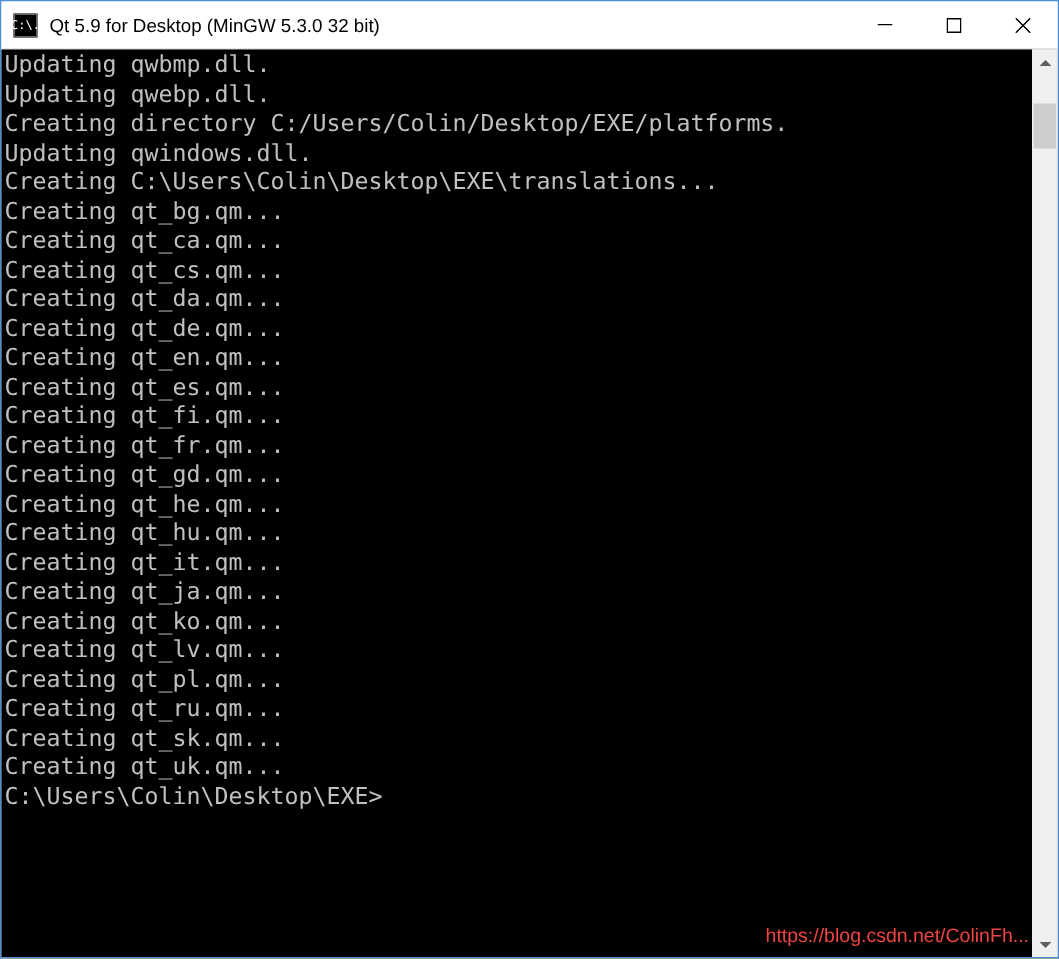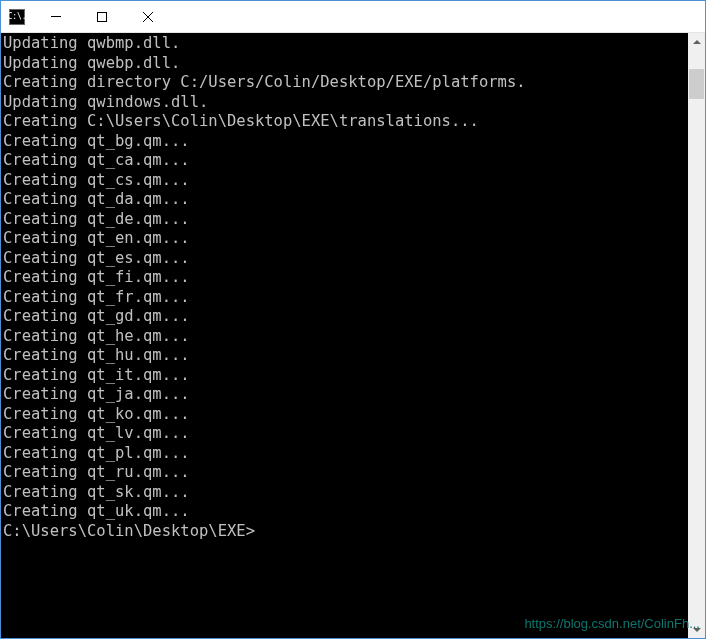--- a/index.html
+++ b/index.html
@@ -104,34 +104,35 @@
       width: 15px;
       left: 1px;
       height: 30px;
       background: #cdcdcd;
       cursor: pointer;
     }
     .prompt-line {
     }
     .watermark {
       position: absolute;
-      right: 6px;
+      right: 20px;
       bottom: 8px;
-      color: #0f766e;
+      color: #ef4444;
       font-size: 13px;
       font-family: Arial, sans-serif;
       pointer-events: none;
     }
   </style>
 </head>
 <body>
 
 <div class="window">
   <div class="titlebar">
     <div class="app-icon">C:\.</div>
+    <div class="title">Qt 5.9 for Desktop (MinGW 5.3.0 32 bit)</div>
     <div class="window-controls">
       <div class="win-btn">
         <svg width="10" height="1" viewBox="0 0 10 1">
             <rect width="10" height="1" fill="#000"></rect>
           </svg>
       </div>
       <div class="win-btn">
         <svg width="10" height="10" viewBox="0 0 10 10">
             <rect x="0.5" y="0.5" width="9" height="9" fill="none" stroke="#000" stroke-width="1"></rect>
           </svg>

